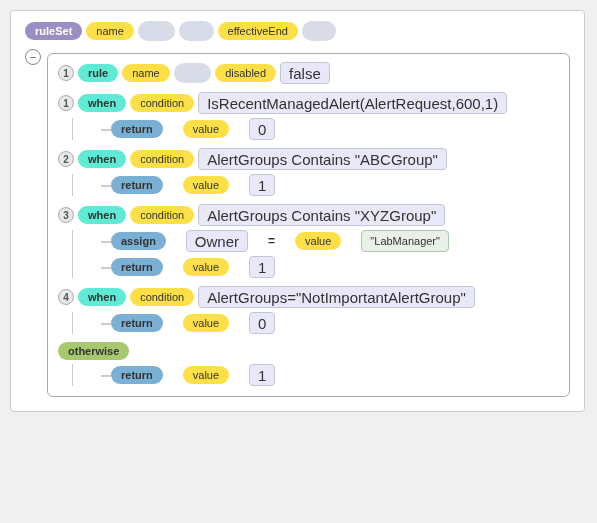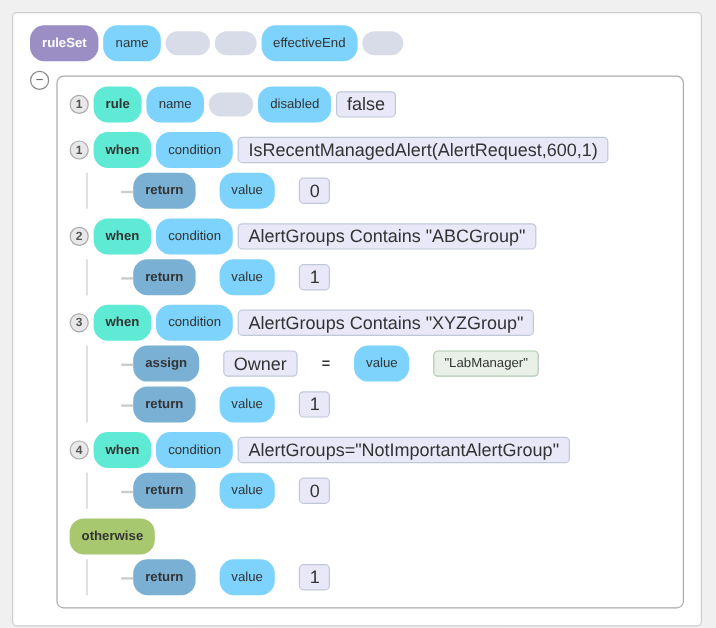--- a/index.html
+++ b/index.html
@@ -24,30 +24,30 @@
     
     .node {
       display: inline-flex;
       align-items: center;
       justify-content: center;
       border-radius: 12px;
       padding: 2px 10px;
       font-size: 11px;
       font-weight: bold;
       white-space: nowrap;
-      height: 30px;
+      height: 18px;
     }
 
     .node-purple {
       background: #9b8ec4;
       color: white;
     }
 
     .node-gray {
-      background: #7dd3fc;
+      background: #fde047;
       color: #333;
       font-weight: normal;
     }
 
     .node-light {
       background: #d8dce8;
       color: #444;
       font-weight: normal;
       border-radius: 10px;
       padding: 2px 8px;

